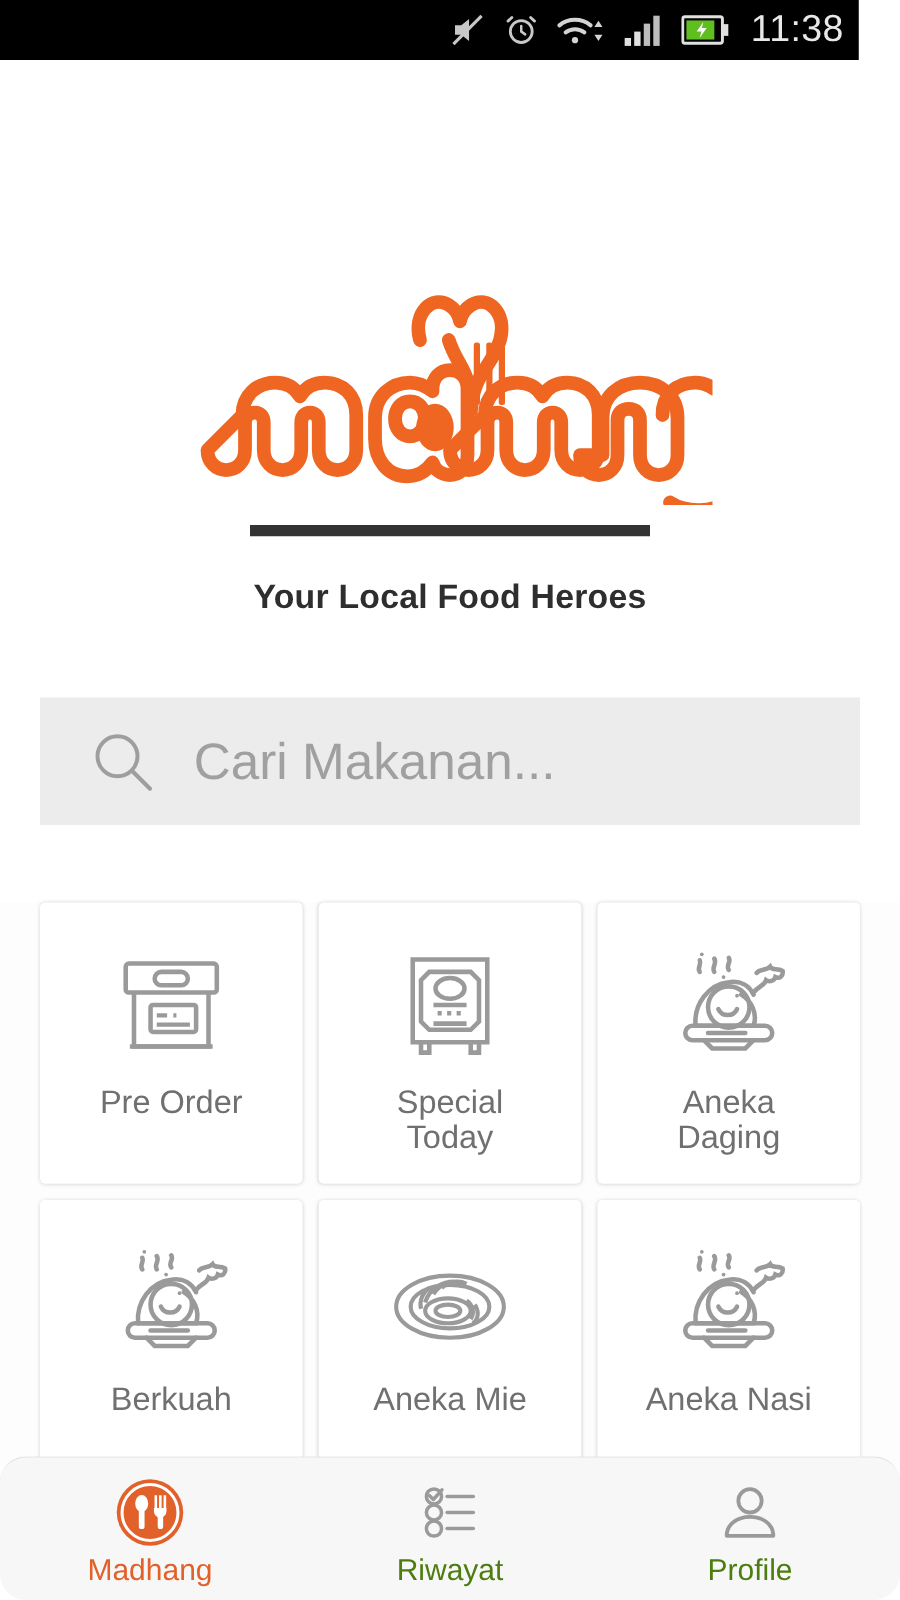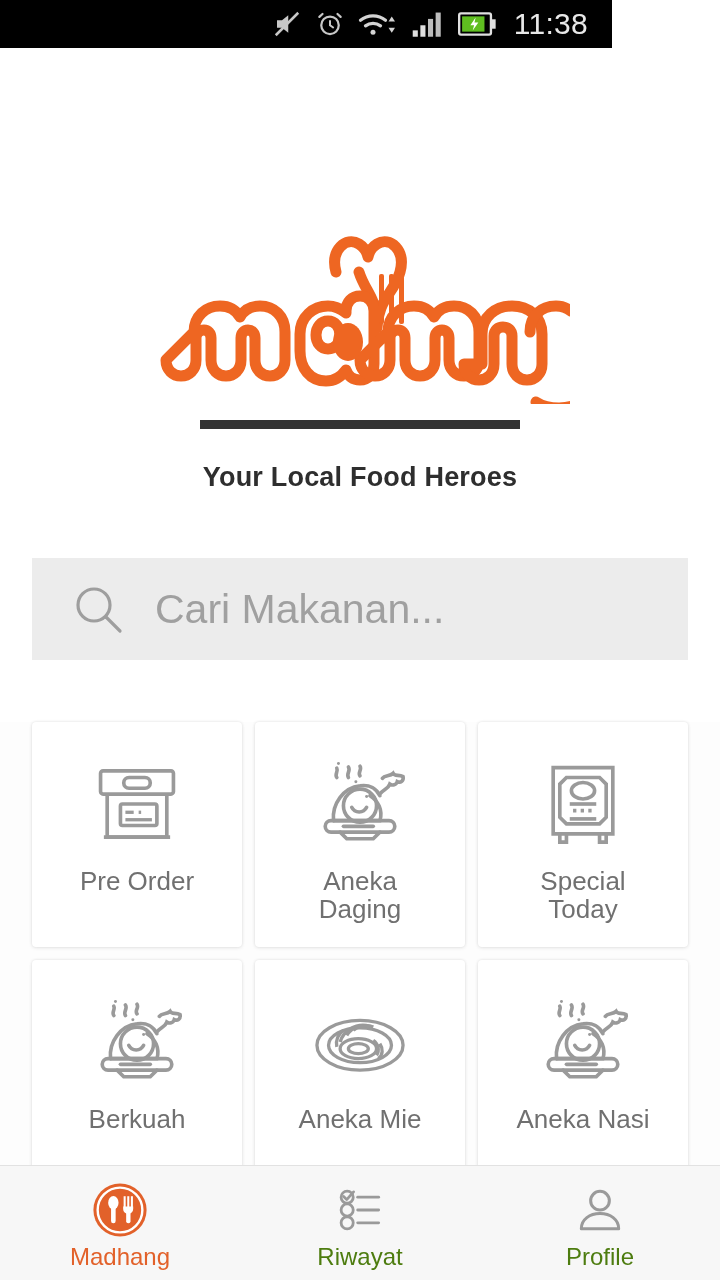--- a/index.html
+++ b/index.html
@@ -17,27 +17,27 @@
     width: 720px;
     height: 1280px;
     background: #ffffff;
     overflow: hidden;
   }
 
   
   .statusbar {
     position: absolute;
     top: 0; left: 0;
-    width: 612px;
+    width: 687px;
     height: 48px;
     background: #000000;
     display: flex;
     align-items: center;
     justify-content: flex-end;
-    padding-right: 24px;
+    padding-right: 12px;
   }
   .statusbar .sb-icon {
     display: inline-flex;
     align-items: center;
     justify-content: center;
     margin-left: 13px;
   }
   .sb-time {
     color: #e8e8e8;
     font-size: 30px;
@@ -142,20 +142,21 @@
 
   
   .bottomnav {
     position: absolute;
     bottom: 0; left: 0;
     width: 720px;
     height: 115px;
     background: #f7f7f7;
     border-top: 1px solid #e2e2e2;
     display: flex;
+    border-radius: 21px;
   }
   .nav-item {
     flex: 1;
     display: flex;
     flex-direction: column;
     align-items: center;
     justify-content: center;
     padding-top: 6px;
   }
   .nav-icon {
@@ -280,20 +281,36 @@
           <line x1="33" y1="37" x2="34.5" y2="37" stroke-width="2"></line>
           <line x1="25" y1="41.5" x2="41" y2="41.5" stroke-width="2"></line>
           <path d="M12 52h40"></path>
         </svg>
       </span>
       <span class="cat-label">Pre Order</span>
     </div>
 
     <div class="cat-card">
       <span class="cat-icon">
+        <svg width="106" height="106" viewBox="0 0 64 64" fill="none" stroke="#9a9a9a" stroke-width="2.2">
+          <path d="M14 10h36v40H14z"></path>
+          <path d="M22 16h20l4 4v20l-4 4H22l-4-4V20z"></path>
+          <ellipse cx="32" cy="24" rx="7" ry="5"></ellipse>
+          <line x1="24" y1="32" x2="40" y2="32"></line>
+          <line x1="26" y1="36" x2="38" y2="36" stroke-dasharray="2 2.6"></line>
+          <line x1="24" y1="41" x2="40" y2="41"></line>
+          <path d="M18 50v5h4v-5M42 50v5h4v-5"></path>
+        </svg>
+      </span>
+      <span class="cat-label">Special
+Today</span>
+    </div>
+
+    <div class="cat-card">
+      <span class="cat-icon">
         <svg width="106" height="106" viewBox="0 0 64 64" fill="none" stroke="#9a9a9a" stroke-width="2.2" stroke-linecap="round">
           <path d="M18 16c-1.5-2 1-3.6 0-5.6M25 16c-1.5-2.4 1.6-4 0-6.4M32 15c-1.6-2.2 1.4-3.6 0-5.8"></path>
           <circle cx="19" cy="7.5" r="0.9" fill="#9a9a9a" stroke="none"></circle>
           <circle cx="29.5" cy="18.5" r="0.9" fill="#9a9a9a" stroke="none"></circle>
           <path d="M16 42c-1-10 6-20 16-21 6-1 10 2 12 6"></path>
           <path d="M16 42h28c2-6-1-12-6-15"></path>
           <circle cx="32" cy="33" r="10"></circle>
           <path d="M27 34a5 5 0 0 0 9 0"></path>
           <circle cx="36" cy="27.5" r="0.9" fill="#9a9a9a" stroke="none"></circle>
           <path d="M44 26c2-3 5-3 6-6 1.5 1 4 .5 4.5-1.5 2 1 4-.5 3.5-3-2.5-1.5-5 0-6-2-2 2-5 1-6.5 3"></path>
@@ -301,36 +318,20 @@
           <path d="M20 49l4 4h16l4-4"></path>
           <line x1="22" y1="45.5" x2="40" y2="45.5"></line>
         </svg>
       </span>
       <span class="cat-label">Aneka
 Daging</span>
     </div>
 
     <div class="cat-card">
       <span class="cat-icon">
-        <svg width="106" height="106" viewBox="0 0 64 64" fill="none" stroke="#9a9a9a" stroke-width="2.2">
-          <path d="M14 10h36v40H14z"></path>
-          <path d="M22 16h20l4 4v20l-4 4H22l-4-4V20z"></path>
-          <ellipse cx="32" cy="24" rx="7" ry="5"></ellipse>
-          <line x1="24" y1="32" x2="40" y2="32"></line>
-          <line x1="26" y1="36" x2="38" y2="36" stroke-dasharray="2 2.6"></line>
-          <line x1="24" y1="41" x2="40" y2="41"></line>
-          <path d="M18 50v5h4v-5M42 50v5h4v-5"></path>
-        </svg>
-      </span>
-      <span class="cat-label">Special
-Today</span>
-    </div>
-
-    <div class="cat-card">
-      <span class="cat-icon">
         <svg width="106" height="106" viewBox="0 0 64 64" fill="none" stroke="#9a9a9a" stroke-width="2.2" stroke-linecap="round">
           <path d="M18 16c-1.5-2 1-3.6 0-5.6M25 16c-1.5-2.4 1.6-4 0-6.4M32 15c-1.6-2.2 1.4-3.6 0-5.8"></path>
           <circle cx="19" cy="7.5" r="0.9" fill="#9a9a9a" stroke="none"></circle>
           <circle cx="29.5" cy="18.5" r="0.9" fill="#9a9a9a" stroke="none"></circle>
           <path d="M16 42c-1-10 6-20 16-21 6-1 10 2 12 6"></path>
           <path d="M16 42h28c2-6-1-12-6-15"></path>
           <circle cx="32" cy="33" r="10"></circle>
           <path d="M27 34a5 5 0 0 0 9 0"></path>
           <circle cx="36" cy="27.5" r="0.9" fill="#9a9a9a" stroke="none"></circle>
           <path d="M44 26c2-3 5-3 6-6 1.5 1 4 .5 4.5-1.5 2 1 4-.5 3.5-3-2.5-1.5-5 0-6-2-2 2-5 1-6.5 3"></path>

